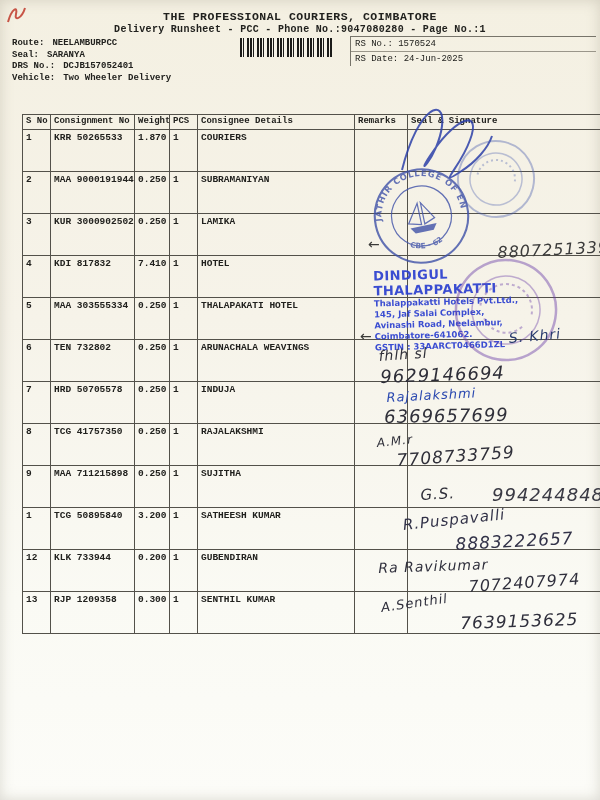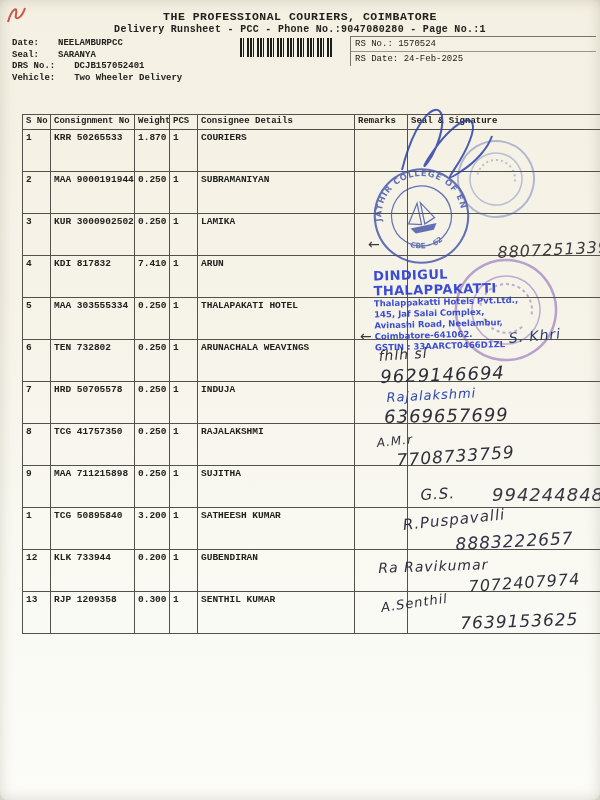--- a/index.html
+++ b/index.html
@@ -1,28 +1,28 @@
 <!DOCTYPE html>
 <html><head>
 <meta charset="utf-8">
 <style>
   html,body{margin:0;padding:0;background:#d8d4c8;}
   .page{
     position:relative;width:600px;height:800px;margin:0 auto;overflow:hidden;
     background:linear-gradient(180deg,#f4f0e2 0%,#f6f3e9 40%,#fafaf4 75%,#fcfcf8 100%);
     box-shadow:inset 0 0 14px rgba(120,110,90,.25);
-    font-family:"Liberation Mono","DejaVu Sans Mono",monospace;color:#21211e;border-radius:8px;
+    font-family:"Liberation Mono","DejaVu Sans Mono",monospace;color:#21211e;
   }
   
   .doc-title{position:absolute;top:10px;left:0;width:100%;text-align:center;
     font-size:11.5px;font-weight:bold;letter-spacing:.5px;}
   .doc-subtitle{position:absolute;top:24px;left:0;width:100%;text-align:center;
     font-size:10px;font-weight:bold;letter-spacing:.3px;}
   .meta-left{position:absolute;top:38px;left:12px;font-size:9px;font-weight:bold;line-height:11.5px;}
-  .meta-left .val{margin-left:19px;text-align:center;}
+  .meta-left .val{margin-left:8px;text-align:center;}
   .barcode{position:absolute;top:38px;left:240px;width:92px;height:19px;
     background:repeating-linear-gradient(90deg,#1c1c1a 0 2px,#f6f3e9 2px 3px,#1c1c1a 3px 4px,#f6f3e9 4px 7px,#1c1c1a 7px 9px,#f6f3e9 9px 10px);}
   .meta-right{position:absolute;top:36px;left:350px;width:245px;font-size:9px;font-weight:normal;
     border-top:1px solid #77746a;border-left:1px solid #77746a;}
   .meta-right .rs-line{padding:2px 4px;}
   .meta-right .rs-line:first-child{border-bottom:1px solid #9a968a;}
   
   table.runsheet{position:absolute;top:86px;left:22px;border-collapse:collapse;table-layout:fixed;width:590px;margin-top:28px;}
   table.runsheet th,table.runsheet td{
     border:1px solid #53514a;vertical-align:top;text-align:left;
@@ -47,31 +47,31 @@
 <div class="page">
 
   <svg class="stamp" style="left:4px;top:2px;" width="26" height="26">
     <path d="M4,20 C8,6 14,4 12,12 C10,20 18,16 21,6" fill="none" stroke="#c0392b" stroke-width="2" opacity=".85"></path>
   </svg>
 
   <div class="doc-title">THE PROFESSIONAL COURIERS, COIMBATORE</div>
   <div class="doc-subtitle">Delivery Runsheet - PCC - Phone No.:9047080280 - Page No.:1</div>
 
   <div class="meta-left">
-    <div><span>Date:</span><span class="val">NEELAMBURPCC</span></div>
+    <div><span>Route:</span><span class="val">NEELAMBURPCC</span></div>
     <div><span>Seal:</span><span class="val">SARANYA</span></div>
     <div><span>DRS No.:</span><span class="val">DCJB157052401</span></div>
     <div><span>Vehicle:</span><span class="val">Two Wheeler Delivery</span></div>
   </div>
 
   <div class="barcode"></div>
 
   <div class="meta-right">
     <div class="rs-line"><span>RS No.:</span> <span>1570524</span></div>
-    <div class="rs-line"><span>RS Date:</span> <span>24-Feb-2025</span></div>
+    <div class="rs-line"><span>RS Date:</span> <span>24-Jun-2025</span></div>
   </div>
 
   <table class="runsheet">
     <colgroup>
       <col class="c-sno">
         <col class="c-consignment">
         <col class="c-weight">
         <col class="c-pcs">
       <col class="c-consignee">
         <col class="c-remarks">
@@ -114,21 +114,21 @@
       <td>1</td>
       <td>LAMIKA</td>
       <td></td>
       <td></td>
     </tr>
         <tr>
       <td>4</td>
       <td>KDI 817832</td>
       <td>7.410</td>
       <td>1</td>
-      <td>ARUN</td>
+      <td>HOTEL</td>
       <td></td>
       <td></td>
     </tr>
         <tr>
       <td>5</td>
       <td>MAA 303555334</td>
       <td>0.250</td>
       <td>1</td>
       <td>THALAPAKATI HOTEL</td>
       <td></td>

